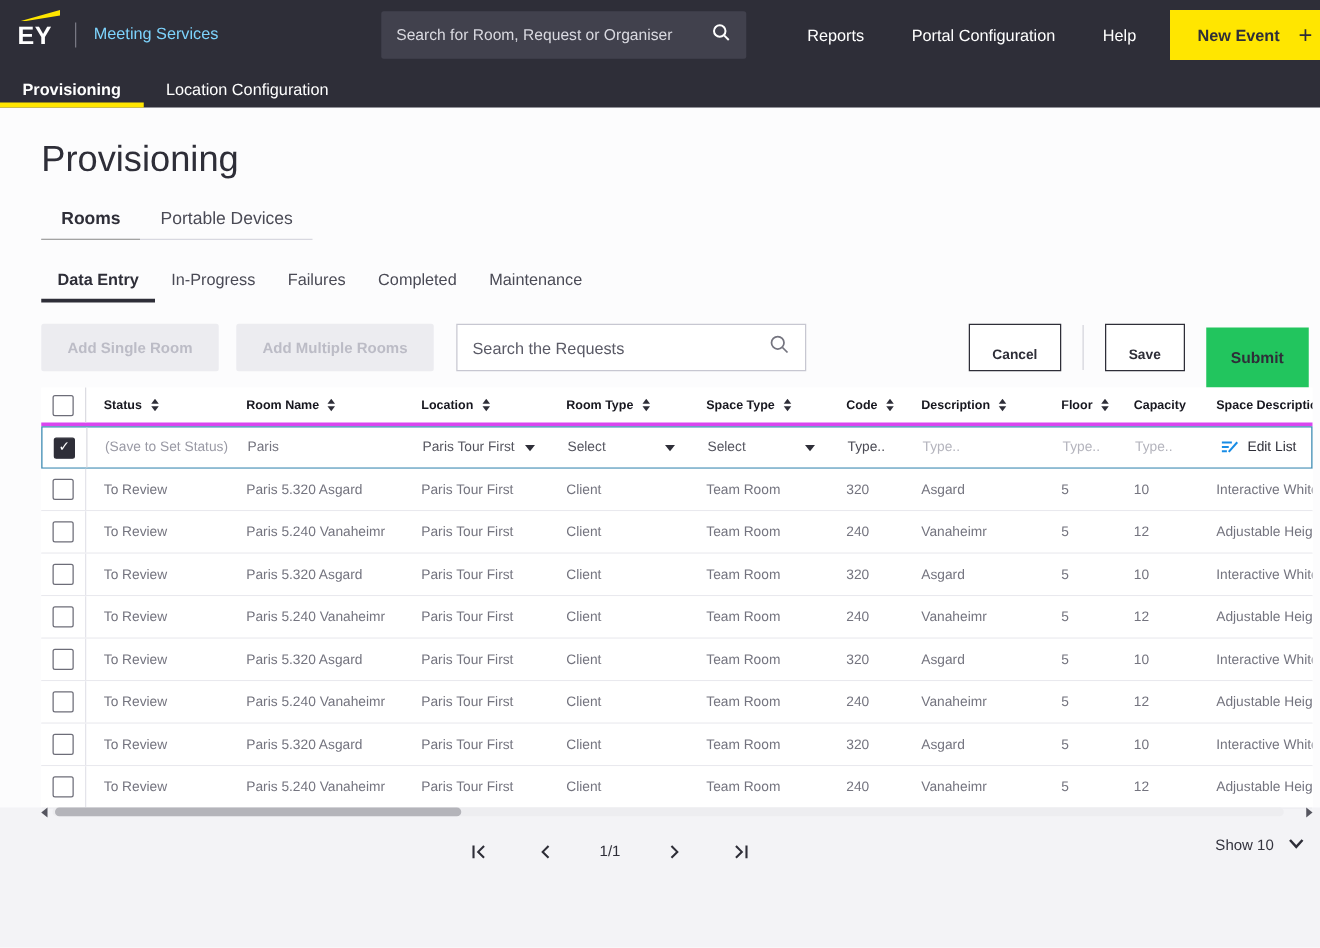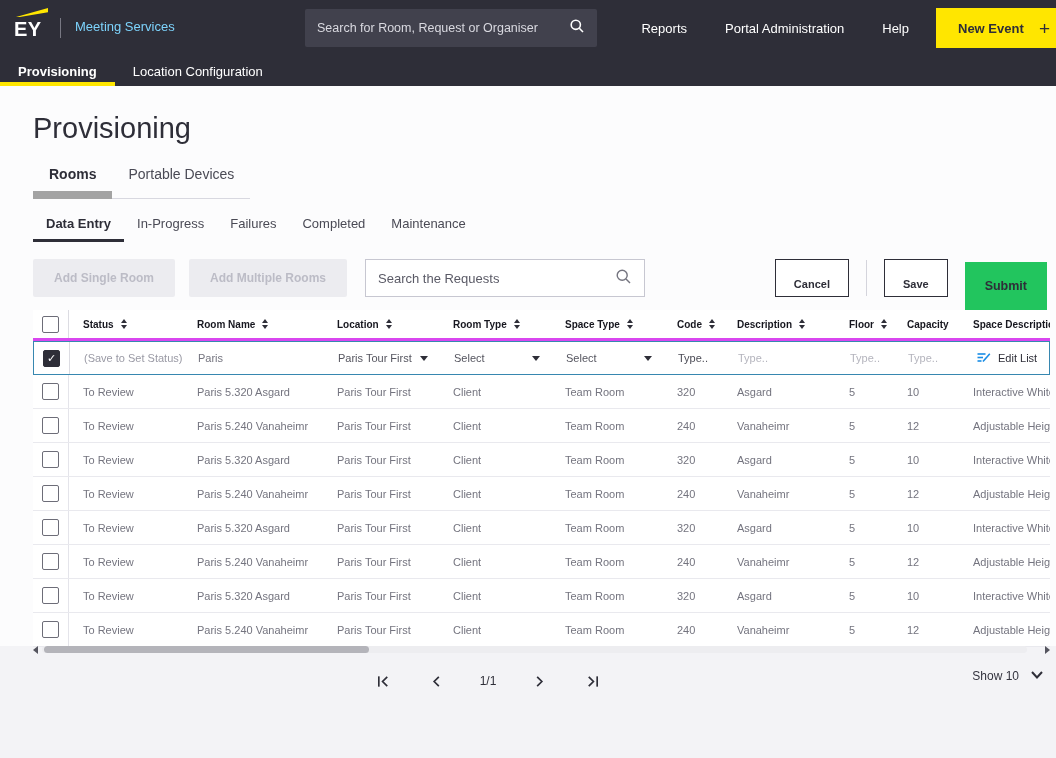--- a/index.html
+++ b/index.html
@@ -31,21 +31,21 @@
   .nav { position:absolute; top:56px; left:0; width:1056px; height:30px; background:#2e2e38; display:flex; z-index:5; }
   .nav-item { height:100%; display:flex; align-items:center; padding:0 18px; color:#fff; font-size:13px; cursor:pointer; }
   .nav-item.active { font-weight:bold; box-shadow:inset 0 -4px 0 #ffe600; }
   
   .content { position:absolute; top:86px; left:0; width:1056px; height:672px; background:#f3f3f6; }
   .panel-bg { position:absolute; top:0; left:0; width:1056px; height:560px; background:#fcfcfd; }
   .page-title { position:absolute; left:33px; top:26px; font-size:29px; font-weight:300; color:#2e2e38; }
   
   .tabs1 { position:absolute; left:33px; top:80px; display:flex; border-bottom:1px solid #d8d8e0; }
   .tab1 { padding:0 16px 9px 16px; font-size:14px; color:#4a4a55; cursor:pointer; margin-bottom:-1px; white-space:nowrap; }
-  .tab1.active { font-weight:bold; color:#2e2e38; border-bottom:8px solid #a3a3a3; }
+  .tab1.active { font-weight:bold; color:#2e2e38; border-bottom:1px solid #a3a3a3; }
   .tabs2 { position:absolute; left:33px; top:130px; display:flex; }
   .tab2 { padding:0 13px 8px 13px; font-size:13px; color:#4a4a55; cursor:pointer; white-space:nowrap; }
   .tab2.active { font-weight:bold; color:#2e2e38; border-bottom:3px solid #2e2e38; }
   
   .toolbar { position:absolute; left:33px; right:9px; top:172px; height:40px; display:flex; align-items:center; }
   .btn-disabled { height:38px; padding:0 21px; background:#ececf0; color:#bcbcc6; font-weight:bold; font-size:12px; border:none; border-radius:2px; margin-right:14px; font-family:inherit; white-space:nowrap; }
   .search-box { width:280px; height:38px; background:#fff; border:1px solid #c7c7d1; display:flex; align-items:center; padding:0 12px; margin-left:4px; }
   .search-box input { flex:1; border:none; outline:none; font-size:13px; color:#5a5a66; font-family:inherit; background:transparent; }
   .search-box input::placeholder { color:#5a5a66; opacity:1; }
   .toolbar-right { margin-left:auto; display:flex; align-items:center; gap:17px; }
@@ -104,21 +104,21 @@
     <input type="text" placeholder="Search for Room, Request or Organiser" style="">
     <span>
       <svg width="16" height="16" viewBox="0 0 16 16" fill="none" stroke="#ffffff" stroke-width="1.6">
         <circle cx="6.8" cy="6.8" r="4.6"></circle>
           <line x1="10.3" y1="10.3" x2="14" y2="14"></line>
       </svg>
     </span>
   </div>
   <div class="header-menu">
     <span class="menu-item">Reports</span>
-    <span class="menu-item">Portal Administration</span>
+    <span class="menu-item">Portal Configuration</span>
     <span class="menu-item">Help</span>
   </div>
   <button class="new-event-btn">
     <span class="label">New Event</span>
     <span class="plus">+</span>
   </button>
 </div>
 
 <div class="nav">
   <div class="nav-item active">

